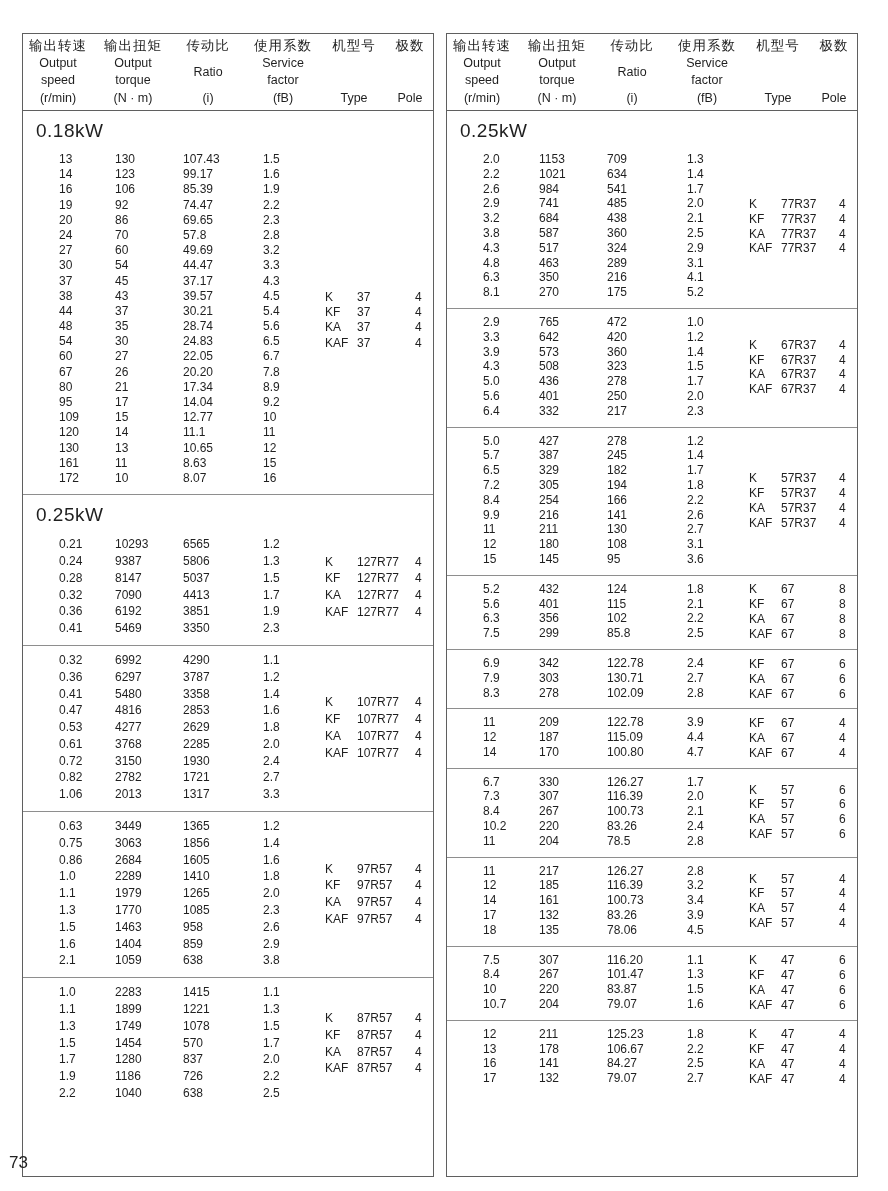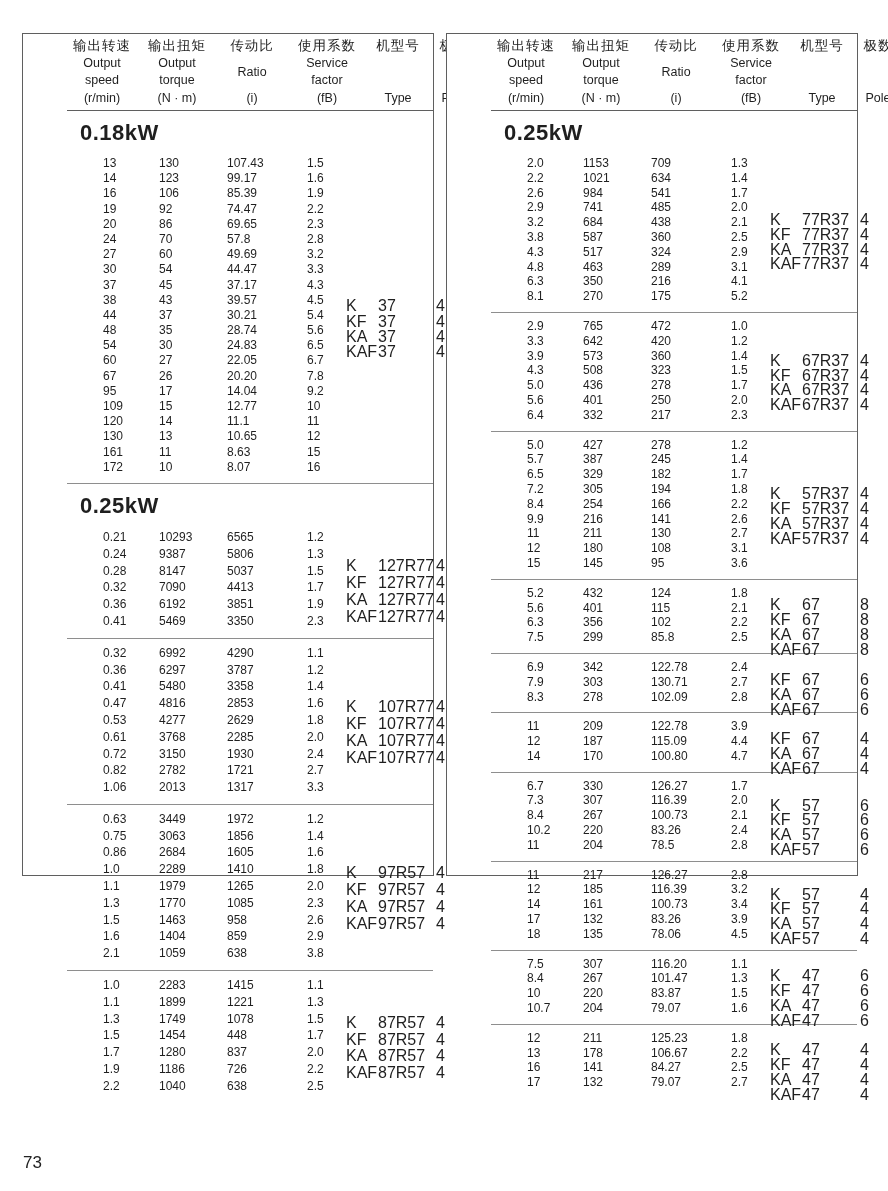--- a/index.html
+++ b/index.html
@@ -1,59 +1,59 @@
 <!DOCTYPE html>
 <html><head>
 <meta charset="utf-8">
 <style>
   * { margin:0; padding:0; box-sizing:border-box; }
   html,body { width:888px; height:1191px; background:#ffffff; overflow:hidden; }
   body { font-family:"Liberation Sans","DejaVu Sans",sans-serif; color:#1f1f1f;
          -webkit-font-smoothing:antialiased; }
   .page { position:relative; width:888px; height:1191px; background:#fff; }
 
-  .box { position:absolute; top:33px; width:412px; height:843px;
-         border:1px solid #5f5f5f; background:#fff;padding-left:44px; }
+  .box { position:absolute; top:33px; width:412px; height:1144px;
+         border:1px solid #5f5f5f; background:#fff; }
   .box-left  { left:22px; }
   .box-right { left:446px; }
 
   
   .hdr { height:77px; border-bottom:1px solid #5f5f5f;
          display:grid; grid-template-columns:70px 80px 70px 80px 62px 50px; }
   .hcol { display:flex; flex-direction:column; justify-content:space-between;
           align-items:center; padding:5px 0 5px; }
   .hline { font-size:12.5px; line-height:13px; white-space:nowrap; }
   .hline.zh { font-size:13.5px; letter-spacing:1px; }
 
   
-  .sec-title { font-weight:bold; font-size:22px; padding:9px 0 4px 13px;
+  .sec-title { font-weight:normal; font-size:19px; padding:9px 0 4px 13px;
                letter-spacing:0.5px; }
   .sep { height:0; border-top:1px solid #8e8e8e; }
   .blk { position:relative; padding:6px 0 8px; }
 
   .box-left  .sec-0 { --rh:15.2px; }
   .box-left  .sec-1 { --rh:16.8px; }
   .box-right .sec-0 { --rh:14.8px; }
 
   .t-row { position:relative; height:var(--rh); line-height:var(--rh);
            font-size:12px; }
   .t-row span { position:absolute; white-space:nowrap; }
   .c1 { left:36px; }
   .c2 { left:92px; }
   .c3 { left:160px; }
   .c4 { left:240px; }
 
-  .types { position:absolute; left:279px; top:50%; transform:translateY(-50%);
-           font-size:16px;margin-top:12px; }
+  .types { position:absolute; left:302px; top:50%; transform:translateY(-50%);
+           font-size:12px; }
   .t-line { position:relative; height:var(--rh); line-height:var(--rh);
             white-space:nowrap; }
   .tp { display:inline-block; min-width:32px; }
   .pole { position:absolute; left:90px; top:0; }
 
-  .page-num { position:absolute; left:23px; top:1153px; font-size:17px;
+  .page-num { position:absolute; left:9px; top:1153px; font-size:17px;
               color:#222; }
 </style>
 </head>
 <body>
 
 <div class="page">
   <div class="box box-left" id="box-left">
       <div class="hdr">
         <div class="hcol">
           <div class="hline zh">输出转速</div>
@@ -174,20 +174,26 @@
             <span class="c3">22.05</span>
             <span class="c4">6.7</span>
           </div>
           <div class="t-row">
             <span class="c1">67</span>
             <span class="c2">26</span>
             <span class="c3">20.20</span>
             <span class="c4">7.8</span>
           </div>
           <div class="t-row">
+            <span class="c1">80</span>
+            <span class="c2">21</span>
+            <span class="c3">17.34</span>
+            <span class="c4">8.9</span>
+          </div>
+          <div class="t-row">
             <span class="c1">95</span>
             <span class="c2">17</span>
             <span class="c3">14.04</span>
             <span class="c4">9.2</span>
           </div>
           <div class="t-row">
             <span class="c1">109</span>
             <span class="c2">15</span>
             <span class="c3">12.77</span>
             <span class="c4">10</span>
@@ -332,21 +338,21 @@
             <div class="t-line"><span class="tp">KF</span><span class="tm">107R77</span><span class="pole">4</span></div>
             <div class="t-line"><span class="tp">KA</span><span class="tm">107R77</span><span class="pole">4</span></div>
             <div class="t-line"><span class="tp">KAF</span><span class="tm">107R77</span><span class="pole">4</span></div>
           </div>
         </div>
         <div class="sep"></div>
         <div class="blk">
           <div class="t-row">
             <span class="c1">0.63</span>
             <span class="c2">3449</span>
-            <span class="c3">1972</span>
+            <span class="c3">1365</span>
             <span class="c4">1.2</span>
           </div>
           <div class="t-row">
             <span class="c1">0.75</span>
             <span class="c2">3063</span>
             <span class="c3">1856</span>
             <span class="c4">1.4</span>
           </div>
           <div class="t-row">
             <span class="c1">0.86</span>
@@ -413,21 +419,21 @@
           </div>
           <div class="t-row">
             <span class="c1">1.3</span>
             <span class="c2">1749</span>
             <span class="c3">1078</span>
             <span class="c4">1.5</span>
           </div>
           <div class="t-row">
             <span class="c1">1.5</span>
             <span class="c2">1454</span>
-            <span class="c3">448</span>
+            <span class="c3">570</span>
             <span class="c4">1.7</span>
           </div>
           <div class="t-row">
             <span class="c1">1.7</span>
             <span class="c2">1280</span>
             <span class="c3">837</span>
             <span class="c4">2.0</span>
           </div>
           <div class="t-row">
             <span class="c1">1.9</span>

